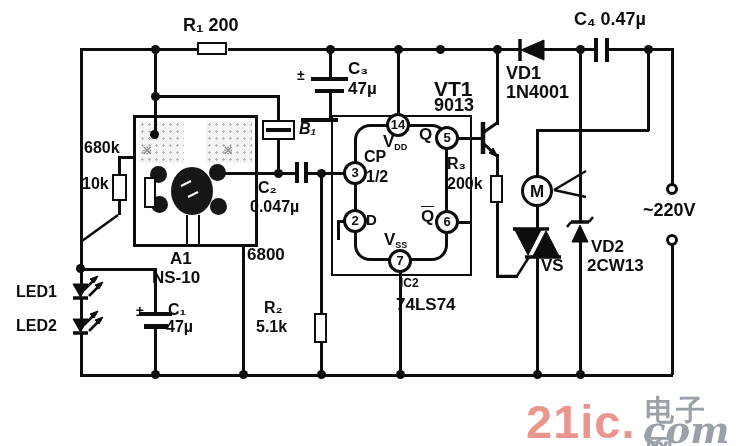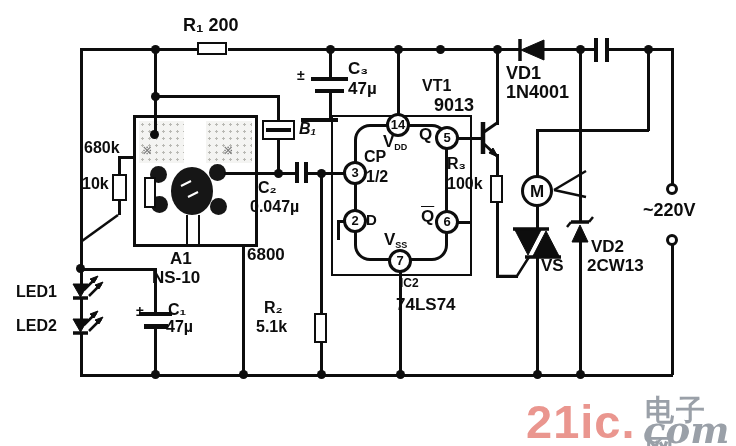--- a/index.html
+++ b/index.html
@@ -199,42 +199,43 @@
       <line x1="181" y1="186" x2="191" y2="181" stroke-width="2"></line>
       <line x1="188" y1="197" x2="198" y2="192" stroke-width="2"></line>
     </g>
   </svg>
 
   <div class="term" style="left:666px;top:183px;"></div>
   <div class="term" style="left:666px;top:234px;"></div>
 
 
   <span class="lbl" style="left:183px;top:16px;font-size:18px;">R₁ 200</span>
+  <span class="lbl" style="left:574px;top:10px;font-size:18px;">C₄ 0.47µ</span>
   <span class="lbl" style="left:297px;top:68px;font-size:14px;">±</span>
   <span class="lbl" style="left:348px;top:60px;font-size:17px;">C₃</span>
   <span class="lbl" style="left:348px;top:80px;font-size:17px;">47µ</span>
   <span class="lbl" style="left:299px;top:121px;font-style:italic;">B₁</span>
   <span class="lbl" style="left:84px;top:140px;">680k</span>
   <span class="lbl" style="left:82px;top:176px;">10k</span>
   <span class="lbl" style="left:258px;top:180px;">C₂</span>
   <span class="lbl" style="left:250px;top:199px;">0.047µ</span>
   <span class="lbl" style="left:170px;top:250px;font-size:17px;">A1</span>
   <span class="lbl" style="left:152px;top:269px;font-size:17px;">NS-10</span>
   <span class="lbl" style="left:247px;top:246px;font-size:17px;">6800</span>
   <span class="lbl" style="left:16px;top:284px;">LED1</span>
   <span class="lbl" style="left:16px;top:318px;">LED2</span>
   <span class="lbl" style="left:136px;top:304px;font-size:14px;">±</span>
   <span class="lbl" style="left:168px;top:302px;">C₁</span>
   <span class="lbl" style="left:166px;top:319px;">47µ</span>
   <span class="lbl" style="left:264px;top:300px;">R₂</span>
   <span class="lbl" style="left:256px;top:319px;">5.1k</span>
-  <span class="lbl" style="left:422px;top:78px;font-size:16px;">VT1</span>
+  <span class="lbl" style="left:434px;top:78px;font-size:21px;">VT1</span>
   <span class="lbl" style="left:434px;top:96px;font-size:18px;">9013</span>
   <span class="lbl" style="left:447px;top:156px;">R₃</span>
-  <span class="lbl" style="left:447px;top:176px;">100k</span>
+  <span class="lbl" style="left:447px;top:176px;">200k</span>
   <span class="lbl" style="left:506px;top:64px;font-size:18px;">VD1</span>
   <span class="lbl" style="left:506px;top:83px;font-size:18px;">1N4001</span>
   <span class="lbl" style="left:541px;top:257px;font-size:17px;">VS</span>
   <span class="lbl" style="left:591px;top:238px;font-size:17px;">VD2</span>
   <span class="lbl" style="left:587px;top:257px;font-size:17px;">2CW13</span>
   <span class="lbl" style="left:643px;top:201px;font-size:18px;">~220V</span>
 
   <span class="lbl" style="left:383px;top:133px;font-size:17px;"><span>V</span><span class="sub">DD</span></span>
   <span class="lbl" style="left:384px;top:231px;font-size:17px;"><span>V</span><span class="sub">SS</span></span>
   <span class="lbl" style="left:419px;top:126px;font-size:17px;">Q</span>

